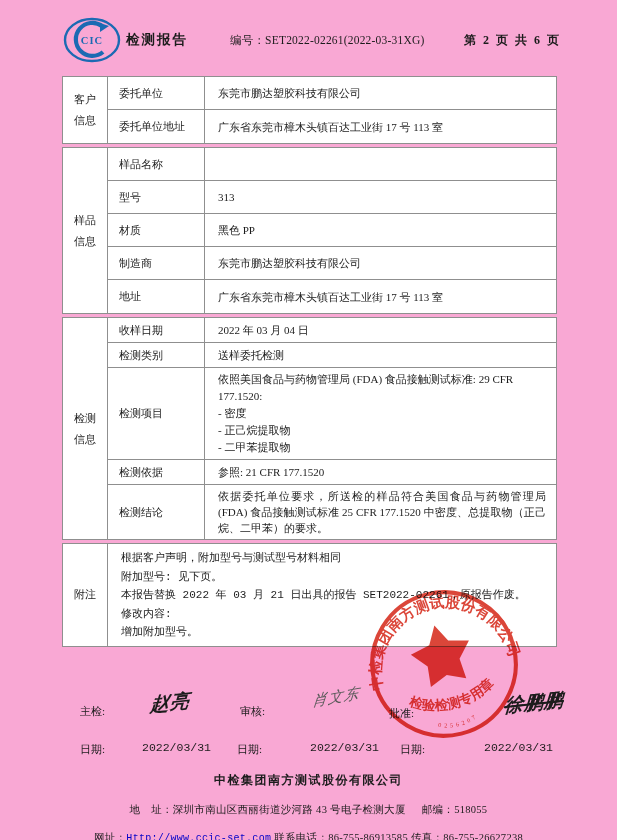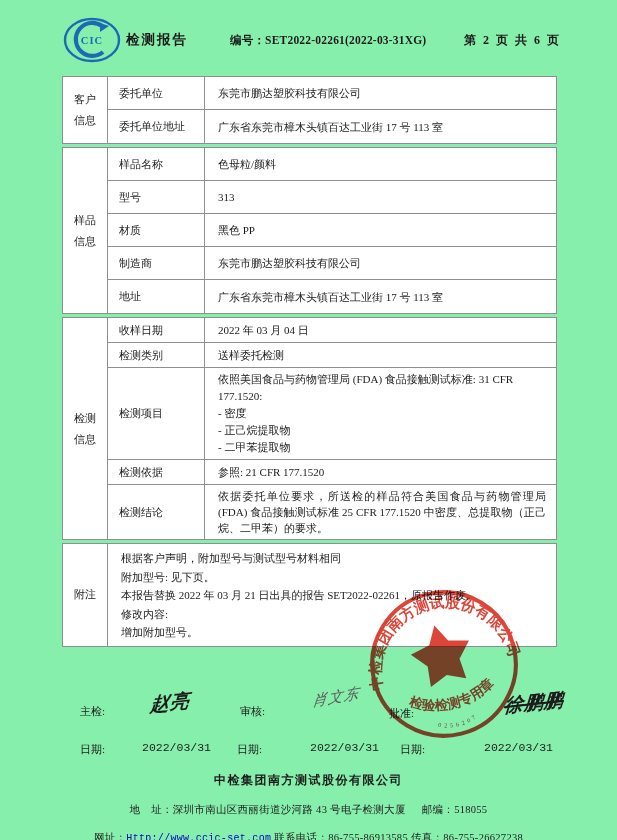--- a/index.html
+++ b/index.html
@@ -1,43 +1,43 @@
 <!DOCTYPE html>
 <html><head>
 <meta charset="utf-8">
 <style>
   html,body{margin:0;padding:0;background:#e8e8e8;}
-  .page{width:617px;height:840px;position:relative;background:#86efac;margin:0 auto;
+  .page{width:617px;height:840px;position:relative;background:#f9a8d4;margin:0 auto;
         font-family:"Liberation Serif","DejaVu Serif",serif;color:#1c1c1c;overflow:hidden;box-sizing:border-box;}
   *{box-sizing:border-box;}
 
   
   .header{position:absolute;top:14px;left:62px;right:56px;height:52px;display:flex;align-items:center;}
   .logo{width:60px;height:46px;flex:none;}
   .hdr-title{font-size:13.5px;font-weight:bold;letter-spacing:2px;margin-left:4px;}
-  .hdr-no{font-size:11.5px;font-weight:bold;margin-left:42px;letter-spacing:.2px;}
+  .hdr-no{font-size:11.5px;font-weight:normal;margin-left:42px;letter-spacing:.2px;}
   .hdr-page{font-size:12px;font-weight:bold;margin-left:auto;letter-spacing:2px;}
 
   
   .tables{position:absolute;top:76px;left:62px;width:495px;}
   .sec{border:1px solid #8f8f8f;display:flex;margin-bottom:3px;background:#fff;}
   .sec-name{width:45px;border-right:1px solid #8f8f8f;display:flex;flex-direction:column;
             justify-content:center;align-items:center;font-size:11px;line-height:21px;flex:none;}
   .sec-rows{flex:1;display:flex;flex-direction:column;min-width:0;}
   .row{display:flex;border-bottom:1px solid #8f8f8f;}
   .row:last-child{border-bottom:none;}
   .cell{font-size:11px;display:flex;flex-direction:column;justify-content:center;}
   .lab{width:97px;border-right:1px solid #8f8f8f;padding:4px 4px 4px 11px;flex:none;}
   .val{flex:1;padding:4px 10px 4px 13px;line-height:16px;}
   .s0 .row,.s1 .row{min-height:33px;justify-content:space-between;}
   .s2 .row{min-height:25px;}
   .s2 .val,.s2 .lab{padding-top:3px;padding-bottom:3px;}
   .val .line{line-height:17px;}
   .s2 .row-conclusion .val{line-height:16px;text-align:justify;}
-  .note-cell{flex:1;padding:5px 12px 4px 13px;font-size:11px;}
+  .note-cell{flex:1;padding:5px 12px 4px 13px;font-size:11px;font-family:Liberation Mono, monospace;}
   .note-cell .line{line-height:18.6px;}
 
   
   .sign-area{position:absolute;left:62px;top:684px;width:495px;height:90px;font-size:11px;}
   .sig-label{position:absolute;white-space:nowrap;}
   .signature{position:absolute;font-size:19px;font-weight:bold;font-style:italic;white-space:nowrap;
              transform:rotate(-6deg) skewX(-10deg);letter-spacing:1px;}
   .sig-2{font-size:15px;font-weight:normal;color:#5a5a5a;transform:rotate(-10deg) skewX(-16deg);}
   .sig-3{text-decoration:underline;text-underline-offset:-6px;text-decoration-thickness:1.5px;}
   .date-val{position:absolute;white-space:nowrap;font-size:11.5px;font-family:Liberation Mono, monospace;}
@@ -88,21 +88,20 @@
         </div>
       </div>
       <div class="sec s1">
         <div class="sec-name">
           <div>样品</div>
           <div>信息</div>
         </div>
         <div class="sec-rows">
           <div class="row">
             <div class="cell lab">样品名称</div>
-            <div class="cell val">色母粒/颜料</div>
           </div>
           <div class="row">
             <div class="cell lab">型号</div>
             <div class="cell val">313</div>
           </div>
           <div class="row">
             <div class="cell lab">材质</div>
             <div class="cell val">黑色 PP</div>
           </div>
           <div class="row">
@@ -125,21 +124,21 @@
             <div class="cell lab">收样日期</div>
             <div class="cell val">2022 年 03 月 04 日</div>
           </div>
           <div class="row">
             <div class="cell lab">检测类别</div>
             <div class="cell val">送样委托检测</div>
           </div>
           <div class="row">
             <div class="cell lab">检测项目</div>
             <div class="cell val">
-              <div class="line">依照美国食品与药物管理局 (FDA) 食品接触测试标准: 31 CFR 177.1520:</div>
+              <div class="line">依照美国食品与药物管理局 (FDA) 食品接触测试标准: 29 CFR 177.1520:</div>
               <div class="line">- 密度</div>
               <div class="line">- 正己烷提取物</div>
               <div class="line">- 二甲苯提取物</div>
             </div>
           </div>
           <div class="row">
             <div class="cell lab">检测依据</div>
             <div class="cell val">参照: 21 CFR 177.1520</div>
           </div>
           <div class="row row-conclusion">

